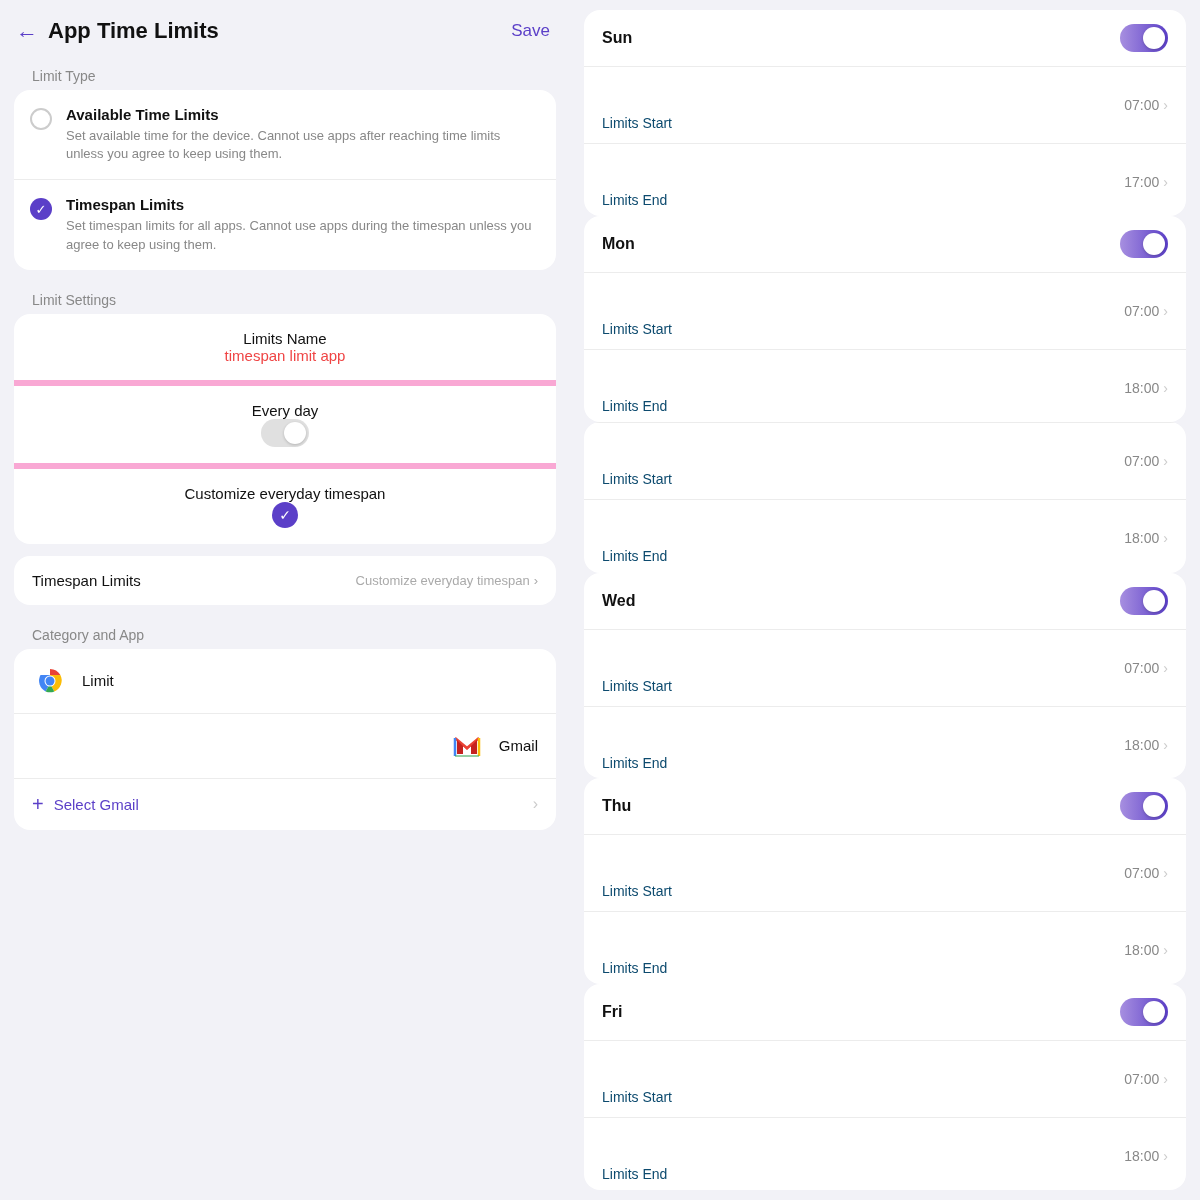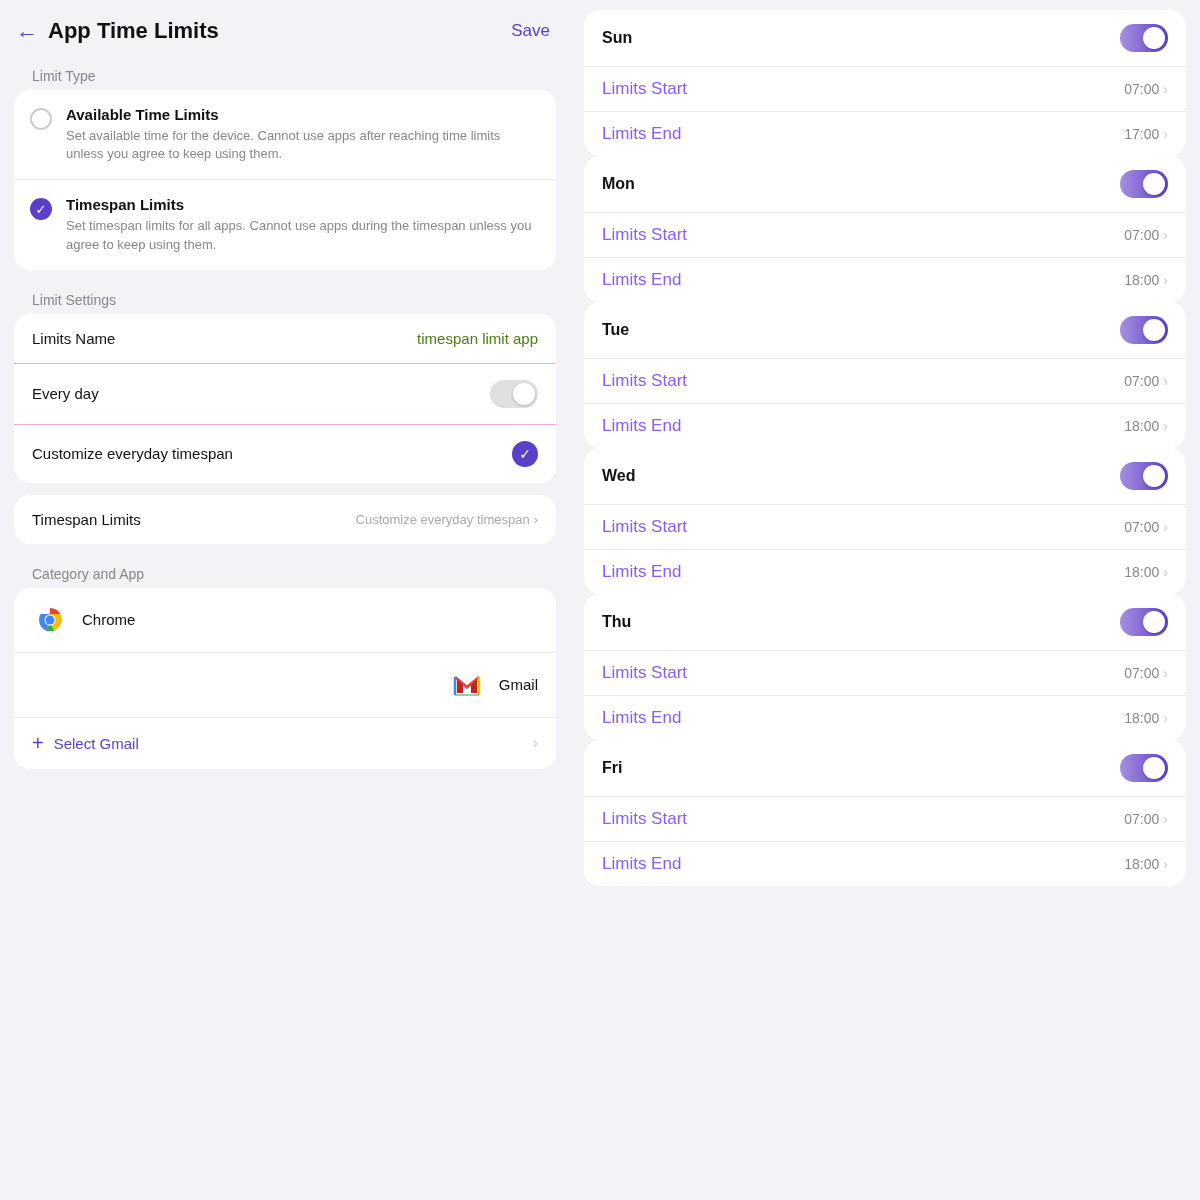--- a/index.html
+++ b/index.html
@@ -110,32 +110,33 @@
       color: #888;
       line-height: 1.4;
     }
 
     
     .settings-row {
       display: flex;
       align-items: center;
       justify-content: space-between;
       padding: 16px 18px;
+      flex-direction: column;
     }
     .settings-row + .settings-row {
-      border-top: 1px solid #f9a8d4;
+      border-top: 6px solid #f9a8d4;
     }
     .row-label {
       font-size: 15px;
       color: #111;
       font-weight: 500;
     }
     .row-value {
       font-size: 15px;
-      color: #4d7c0f;
+      color: #ef4444;
     }
 
     
     .toggle {
       width: 48px;
       height: 28px;
       border-radius: 14px;
       background: linear-gradient(to right, #a78fe0, #5b3fc8);
       position: relative;
       flex-shrink: 0;
@@ -269,22 +270,23 @@
       color: #111;
     }
     .time-row {
       display: flex;
       align-items: center;
       justify-content: space-between;
       padding: 12px 18px;
       border-top: 1px solid #ececec;
     }
     .time-label {
-      font-size: 17px;
-      color: #8b5cf6;
+      font-size: 14px;
+      color: #0c4a6e;
+      margin-top: 36px;
     }
     .time-value {
       display: flex;
       align-items: center;
       gap: 4px;
       color: #888;
       font-size: 14px;
     }
     .chevron-sm {
       color: #ccc;
@@ -385,21 +387,21 @@
           <path d="M18 12 L8.52 12 A12 12 0 0 0 13.61 28.39 L18 20.78 Z" fill="#4285F4"></path>
 
           <path d="M18 12 L28.39 12 A12 12 0 0 1 22.39 28.39 L18 20.78 Z" fill="#FBBC05"></path>
 
           <path d="M18 20.78 L13.61 28.39 A12 12 0 0 0 22.39 28.39 Z" fill="#34A853"></path>
 
           <circle cx="18" cy="18" r="5.5" fill="white"></circle>
           <circle cx="18" cy="18" r="4.5" fill="#4285F4"></circle>
         </svg>
       </div>
-      <span class="app-name">Chrome</span>
+      <span class="app-name">Limit</span>
     </div>
 
     <div class="app-item">
       <div class="app-icon">
         <svg width="36" height="36" viewBox="0 0 36 36" xmlns="http://www.w3.org/2000/svg">
           <rect width="36" height="36" rx="4" fill="#fff"></rect>
           <path d="M6 10 L18 20 L30 10 L30 28 L6 28 Z" fill="#fff" stroke="#f0f0f0" stroke-width="1"></path>
           <path d="M6 10 L18 20 L30 10" fill="none" stroke="#EA4335" stroke-width="2.5"></path>
           <path d="M6 10 L6 28" stroke="#4285F4" stroke-width="2.5"></path>
           <path d="M30 10 L30 28" stroke="#FBBC05" stroke-width="2.5"></path>
@@ -460,24 +462,20 @@
     </div>
     <div class="time-row">
       <span class="time-label">Limits End</span>
       <div class="time-value">
         <span>18:00</span>
         <span class="chevron-sm">›</span>
       </div>
     </div>
   </div>
     <div class="day-card">
-    <div class="day-header">
-      <span class="day-name">Tue</span>
-      <div class="toggle"></div>
-    </div>
     <div class="time-row">
       <span class="time-label">Limits Start</span>
       <div class="time-value">
         <span>07:00</span>
         <span class="chevron-sm">›</span>
       </div>
     </div>
     <div class="time-row">
       <span class="time-label">Limits End</span>
       <div class="time-value">

